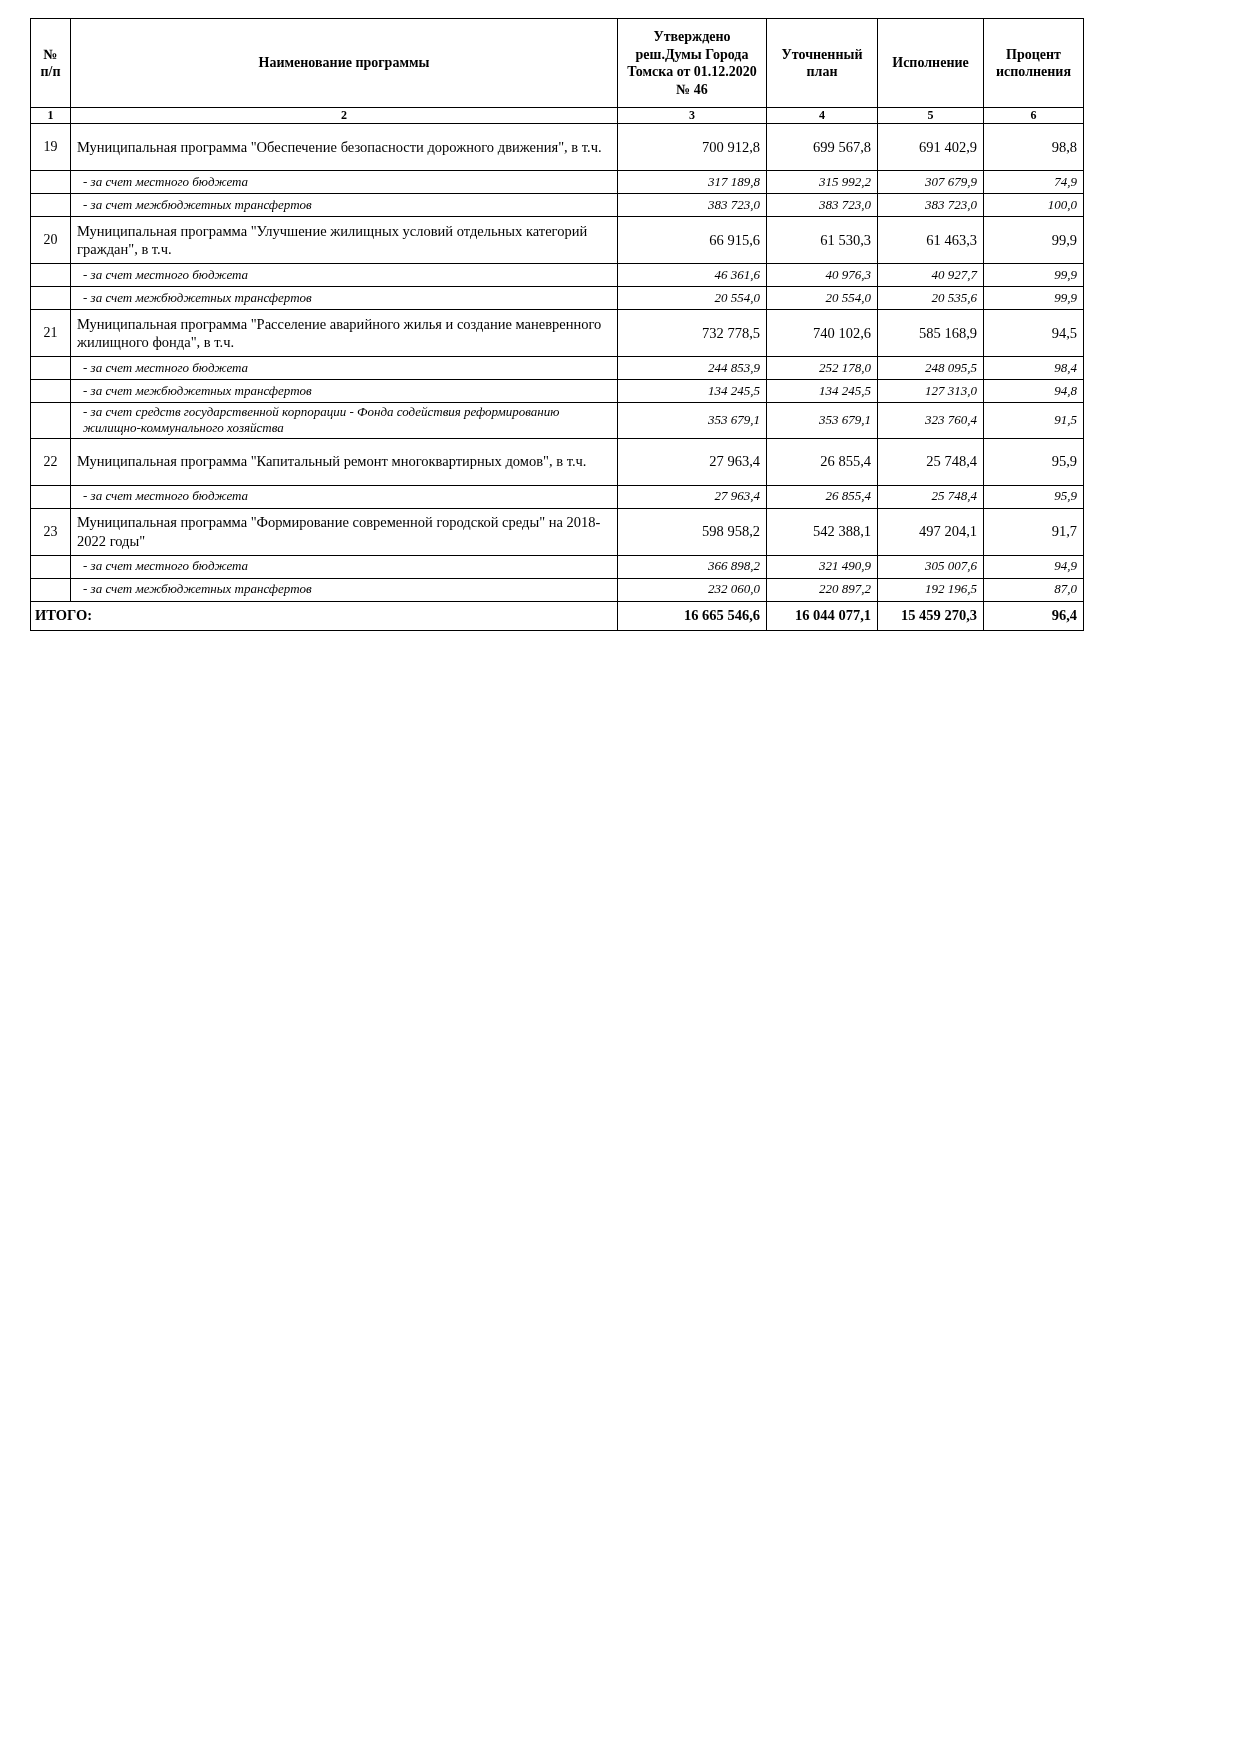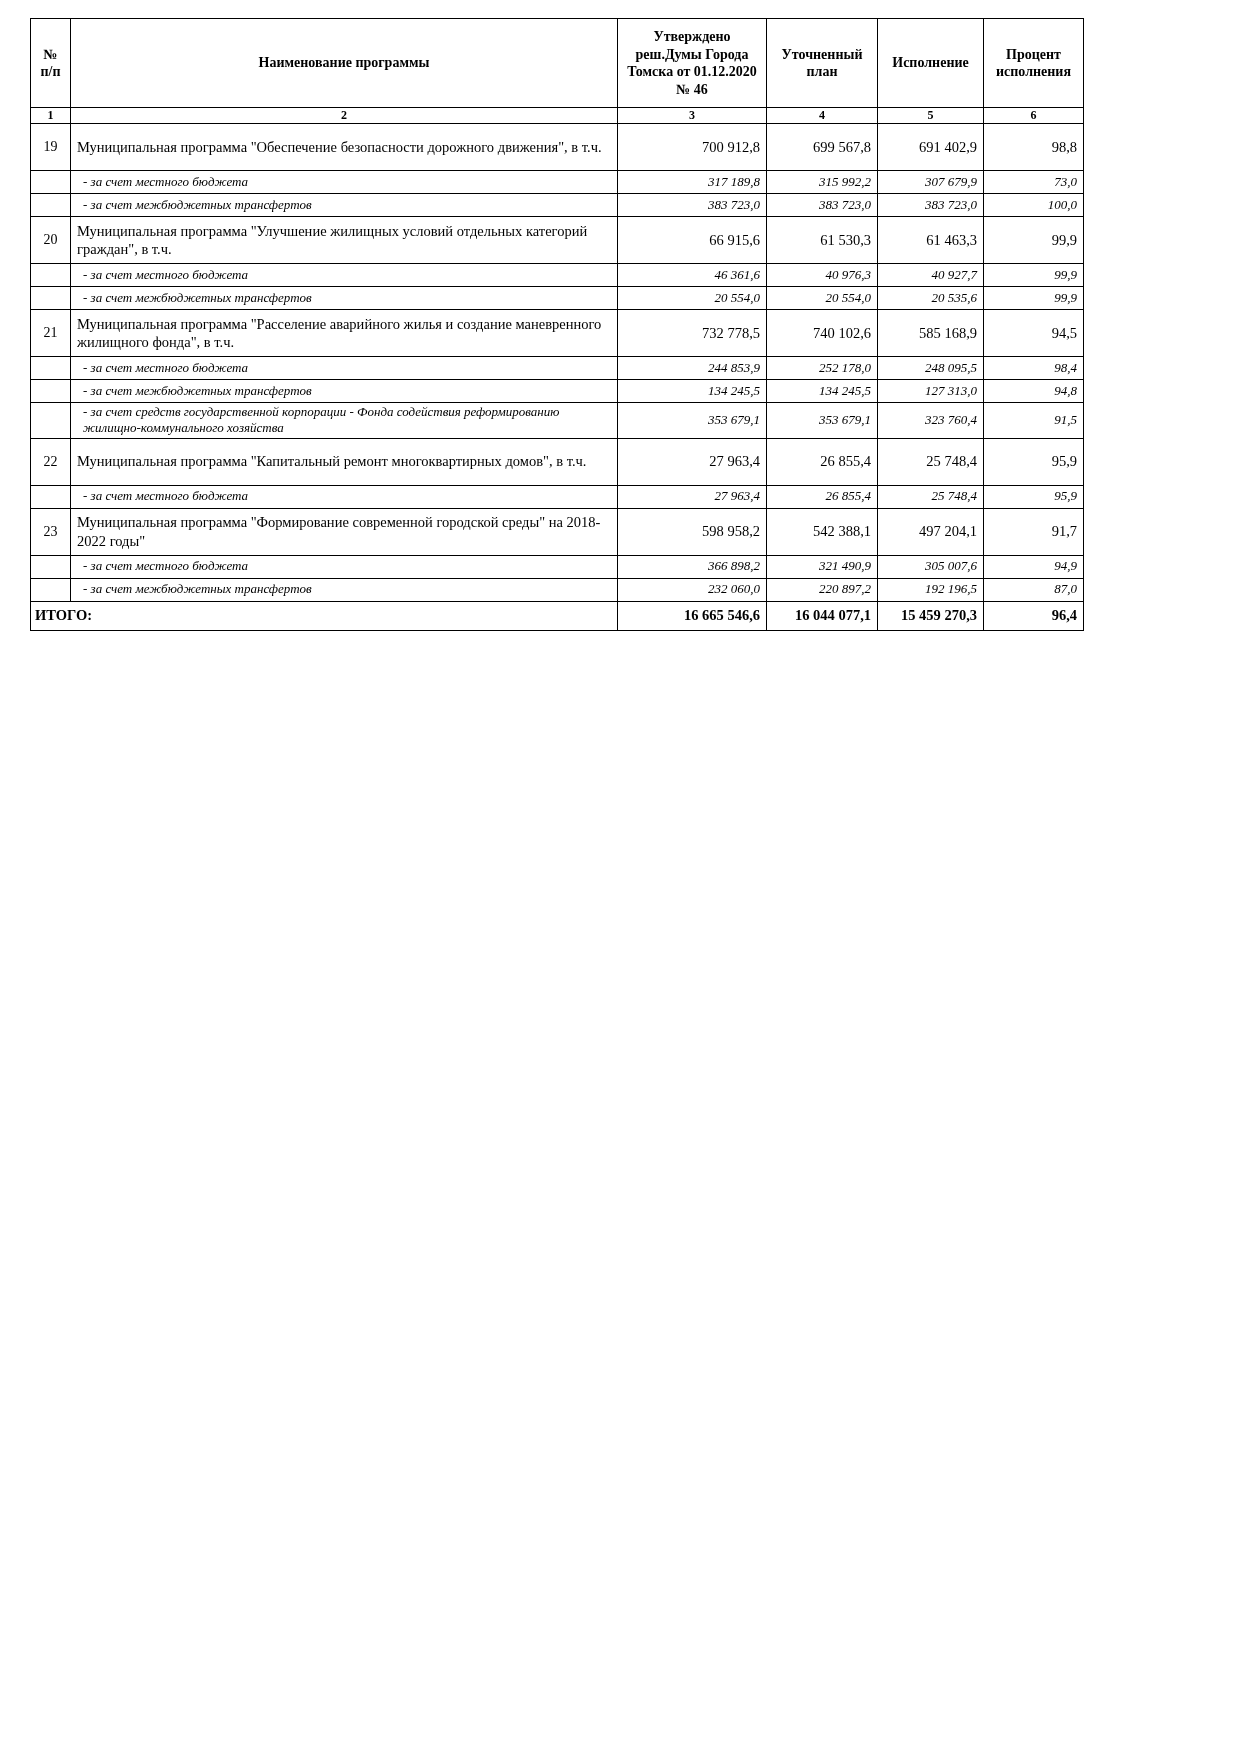--- a/index.html
+++ b/index.html
@@ -137,21 +137,21 @@
     <td class="num">699 567,8</td>
     <td class="num">691 402,9</td>
     <td class="num">98,8</td>
   </tr>
         <tr class="sub">
     <td class="c-num"></td>
     <td class="c-name">- за счет местного бюджета</td>
     <td class="num">317 189,8</td>
     <td class="num">315 992,2</td>
     <td class="num">307 679,9</td>
-    <td class="num">73,0</td>
+    <td class="num">74,9</td>
   </tr>
         <tr class="sub">
     <td class="c-num"></td>
     <td class="c-name">- за счет межбюджетных трансфертов</td>
     <td class="num">383 723,0</td>
     <td class="num">383 723,0</td>
     <td class="num">383 723,0</td>
     <td class="num">100,0</td>
   </tr>
         <tr class="main">

